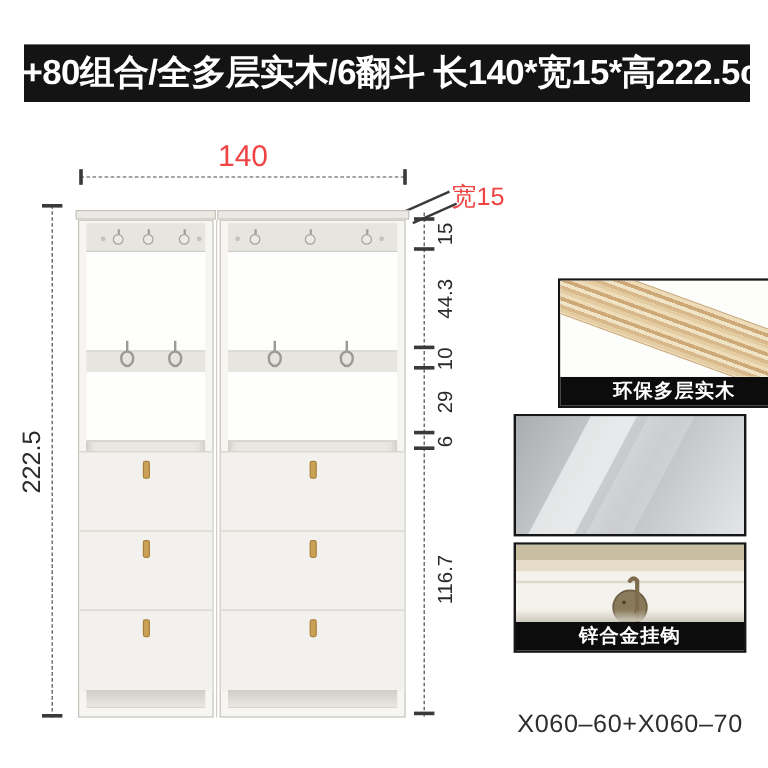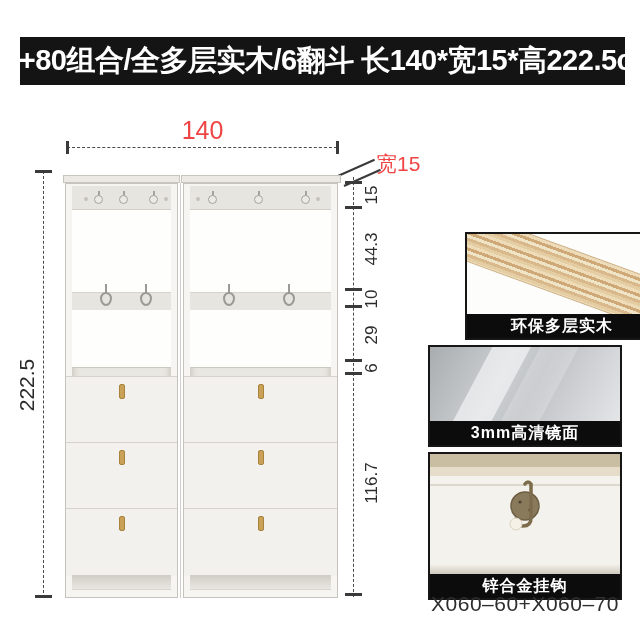--- a/index.html
+++ b/index.html
@@ -202,24 +202,23 @@
       <div class="plank"></div>
     </div>
     <div class="card-label">环保多层实木</div>
   </div>
 
   <div class="card" style="top:345px;height:102px;">
     <div class="card-img mirror-img">
       <div class="streak" style="left:38px;"></div>
       <div class="streak" style="left:86px;opacity:0.35;"></div>
     </div>
-    <div class="card-label">3mm高清镜面</div>
-  </div>
-
-  <div class="card" style="top:452px;height:148px;justify-content:flex-end;">
+  </div>
+
+  <div class="card" style="top:452px;height:92px;justify-content:flex-end;">
     <div class="card-img hook-img">
       <div class="hook-wall"></div>
       <div class="hook-wall2"></div>
       <div class="hook-groove"></div>
       <svg width="190" height="98" style="position:absolute;left:0;top:0;">
         <circle cx="95" cy="52" r="14" fill="#8a7a5c" stroke="#6e5f44" stroke-width="1.5"></circle>
         <circle cx="90" cy="48" r="1.6" fill="#4e4330"></circle>
         <circle cx="100" cy="56" r="1.6" fill="#4e4330"></circle>
         <path d="M95 30 q3 -4 6 0 l0 34 q0 8 -8 8 q-7 0 -7 -7" fill="none" stroke="#7d6c4c" stroke-width="3.5" stroke-linecap="round"></path>
         <circle cx="86" cy="70" r="6" fill="#f5f1e6" stroke="#d8d2c2" stroke-width="1"></circle>

